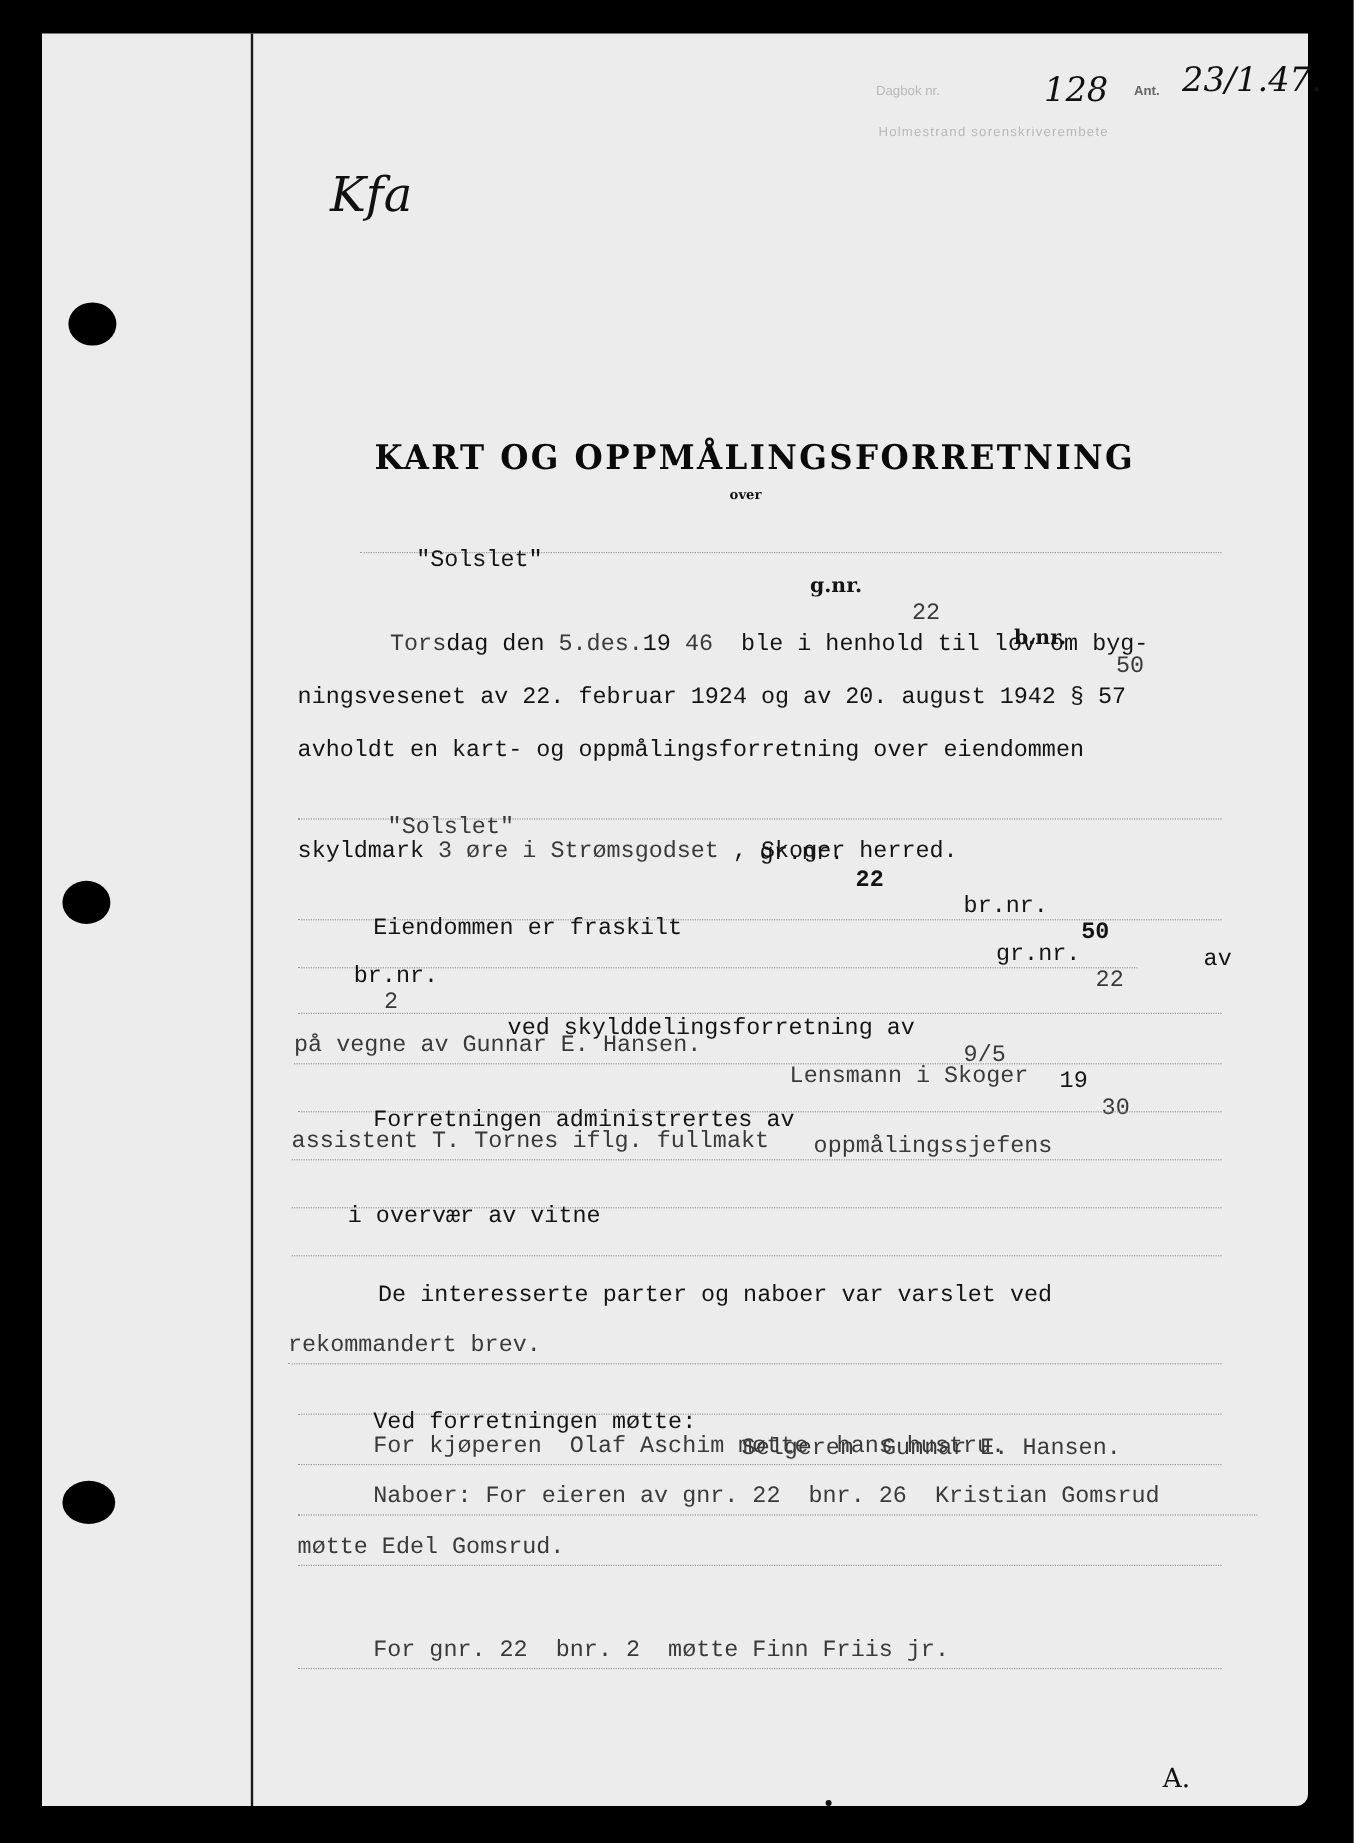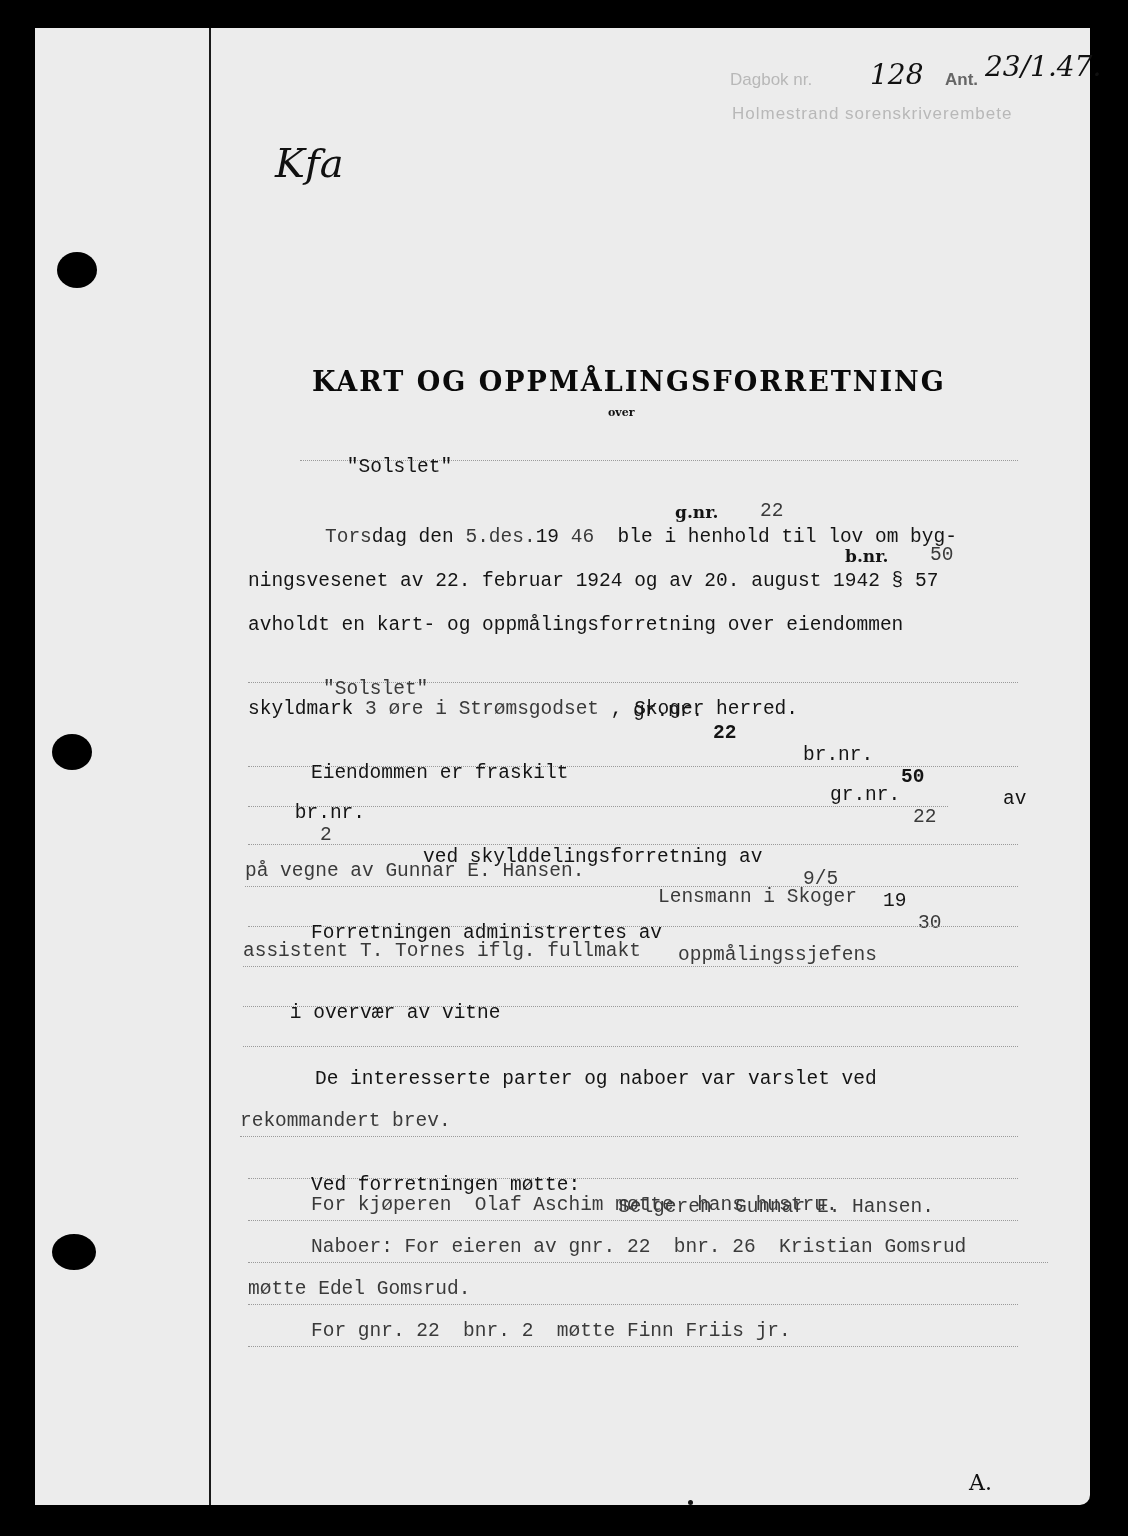--- a/index.html
+++ b/index.html
@@ -23,21 +23,21 @@
     width: 2px; background: #1a1a1a;
   }
   .punch-hole {
     position: absolute; width: 40px; height: 36px;
     background: #000; border-radius: 50%;
   }
   .stamp {
     position: absolute;
     color: #b8b8b8;
     font-family: "Liberation Sans", sans-serif;
-    font-size: 17px;
+    font-size: 11px;
   }
   .hand {
     position: absolute;
     font-family: "DejaVu Serif", serif;
     font-style: italic;
     color: #111;
   }
   .title {
     position: absolute;
     left: 277px; top: 338px;
@@ -56,21 +56,21 @@
     position: absolute;
     font-size: 19.5px;
     color: #141414;
     white-space: pre;
     height: 26px;
   }
   .line.dotted {
     border-bottom: 1px dotted #9a9a9a;
   }
   .fill { color: #3a3a3a; }
-  .bold { font-weight: bold; font-family: "DejaVu Serif", serif; font-size: 17px; margin-top: 24px; }
+  .bold { font-weight: bold; font-family: "DejaVu Serif", serif; font-size: 17px; }
   .dot {
     position: absolute; width: 5px; height: 5px; background: #111; border-radius: 50%;
   }
 </style>
 </head>
 <body>
 
 <div class="page">
   <div class="margin-line"></div>
 
@@ -141,17 +141,17 @@
 
   <div class="line" style="left:280px; top:1040px;">De interesserte parter og naboer var varslet ved</div>
   <div class="line dotted fill" style="left:205px; top:1082px; width:778px;">rekommandert brev.</div>
   <div class="line dotted" style="left:213px; top:1124px; width:770px;">
     <span style="position:absolute; left:63px;">Ved forretningen møtte:</span>
     <span class="fill" style="position:absolute; left:370px;">Selgeren  Gunnar E. Hansen.</span>
   </div>
   <div class="line dotted fill" style="left:213px; top:1166px; width:770px; text-indent:63px;">For kjøperen  Olaf Aschim møtte  hans hustru.</div>
   <div class="line dotted fill" style="left:213px; top:1208px; width:800px; text-indent:63px;">Naboer: For eieren av gnr. 22  bnr. 26  Kristian Gomsrud</div>
   <div class="line dotted fill" style="left:213px; top:1250px; width:770px;">møtte Edel Gomsrud.</div>
-  <div class="line dotted fill" style="left:213px; top:1292px; width:770px; text-indent:63px;">For gnr. 22  bnr. 2  møtte Finn Friis jr.</div>
+  <div class="line dotted fill" style="left:213px; top:1336px; width:770px; text-indent:63px;">For gnr. 22  bnr. 2  møtte Finn Friis jr.</div>
 
   <div class="dot" style="left:653px; top:1472px;"></div>
   <div class="hand" style="left:934px; top:1442px; font-size:22px; font-style:normal;">A.</div>
 </div>
 
 </body></html>

